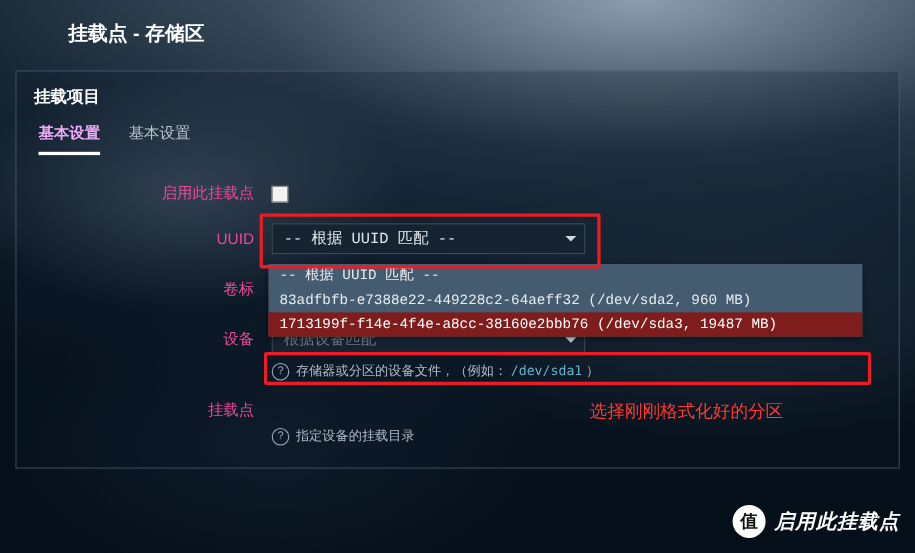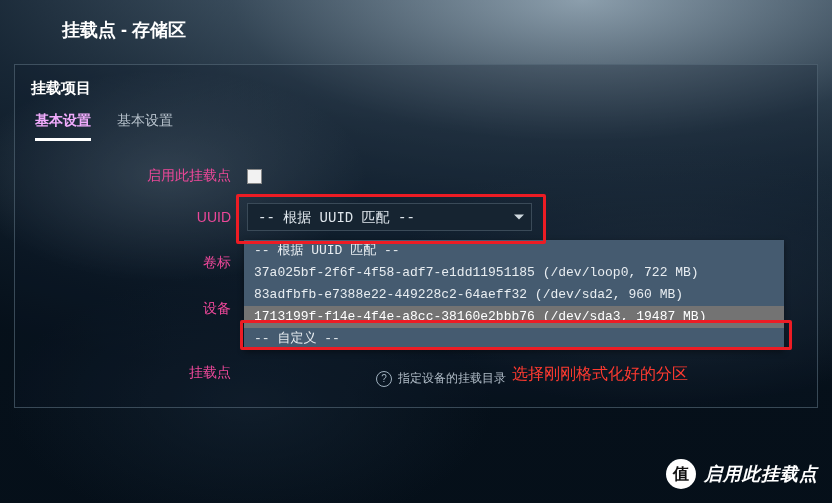--- a/index.html
+++ b/index.html
@@ -133,21 +133,21 @@
     z-index: 30;
     box-shadow: 0 2px 6px rgba(0,0,0,0.4);
   }
   .dropdown .opt {
     padding: 2px 10px;
     line-height: 18px;
     white-space: nowrap;
     cursor: pointer;
   }
   .dropdown .opt.highlight {
-    background: #737373;
+    background: #7f1d1d;
     color: #ffffff;
   }
   .hint {
     margin-top: 6px;
     color: #b0bcc7;
     font-size: 12px;
     display: flex;
     align-items: center;
     gap: 6px;
   }
@@ -158,21 +158,21 @@
     display: inline-flex;
     align-items: center;
     justify-content: center;
     font-size: 10px;
     color: #9fb0be;
     line-height: 1;
   }
   .hint-link { color: #5fb3c9; font-family: Consolas, monospace; }
   .annotation {
     position: absolute;
-    left: 512px;
+    left: 536px;
     top: 364px;
     color: #ff3a30;
     font-size: 16px;
     font-weight: 500;
     z-index: 25;
   }
   .watermark {
     position: absolute;
     right: 14px;
     bottom: 14px;
@@ -245,39 +245,37 @@
       <div class="hint" style="margin-left:101px;">
         <span class="hint-icon">?</span>
         <span>
           <span>存储器或分区的设备文件，（例如：</span>
           <span class="hint-link">/dev/sda1</span>
           <span>）</span>
         </span>
       </div>
     </div>
 
-    <div class="row" style="flex-direction:row; align-items:flex-start;gap:28px;">
+    <div class="row" style="flex-direction:column; align-items:flex-start;">
       <div style="display:flex; align-items:center;">
         <div class="label">挂载点</div>
       </div>
       <div class="hint" style="margin-left:101px;">
         <span class="hint-icon">?</span>
         <span>指定设备的挂载目录</span>
       </div>
     </div>
 
   </div>
 </div>
 
 <div class="dropdown">
   <div class="opt">-- 根据 UUID 匹配 --</div>
-  <div class="opt">37a025bf-2f6f-4f58-adf7-e1dd11951185 (/dev/loop0, 722 MB)</div>
   <div class="opt">83adfbfb-e7388e22-449228c2-64aeff32 (/dev/sda2, 960 MB)</div>
   <div class="opt highlight">1713199f-f14e-4f4e-a8cc-38160e2bbb76 (/dev/sda3, 19487 MB)</div>
-  <div class="opt">-- 自定义 --</div>
 </div>
 
 <div class="red-box rb1"></div>
 <div class="red-box rb2"></div>
 
 <div class="annotation">选择刚刚格式化好的分区</div>
 
 <div class="watermark">
   <div class="wm-badge">值</div>
   <div class="wm-text">启用此挂载点</div>

